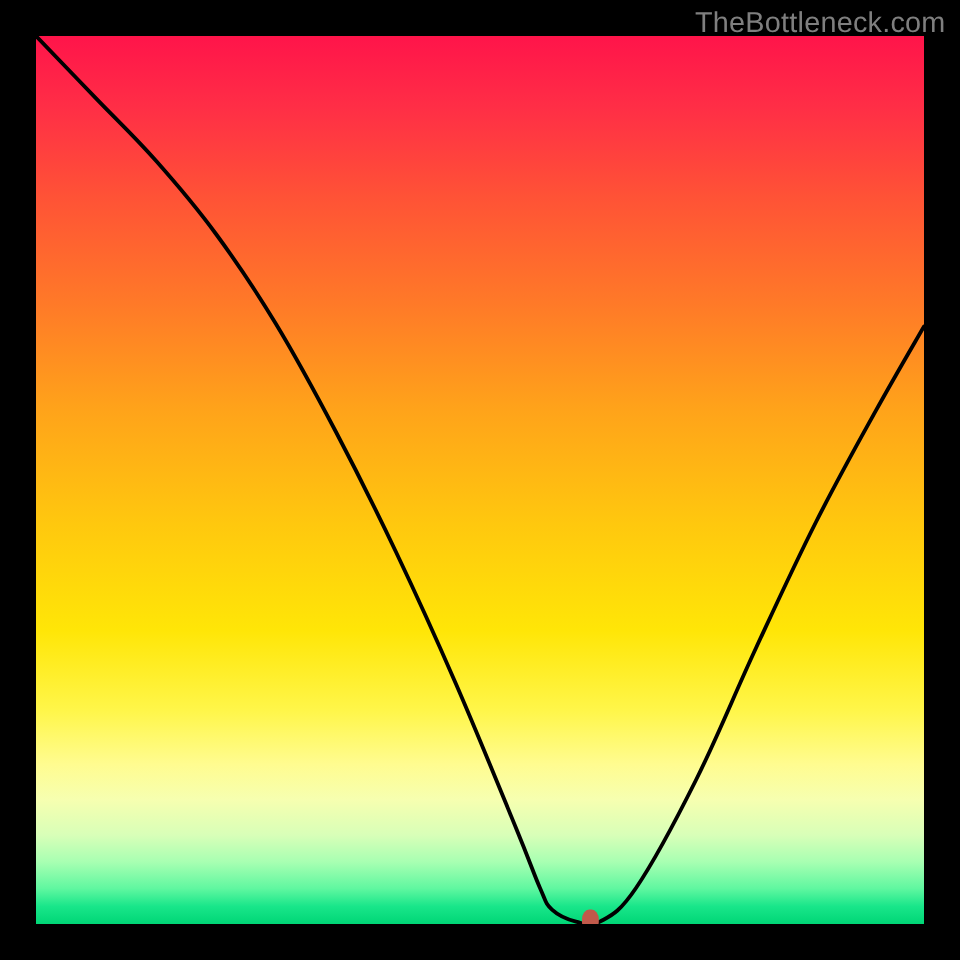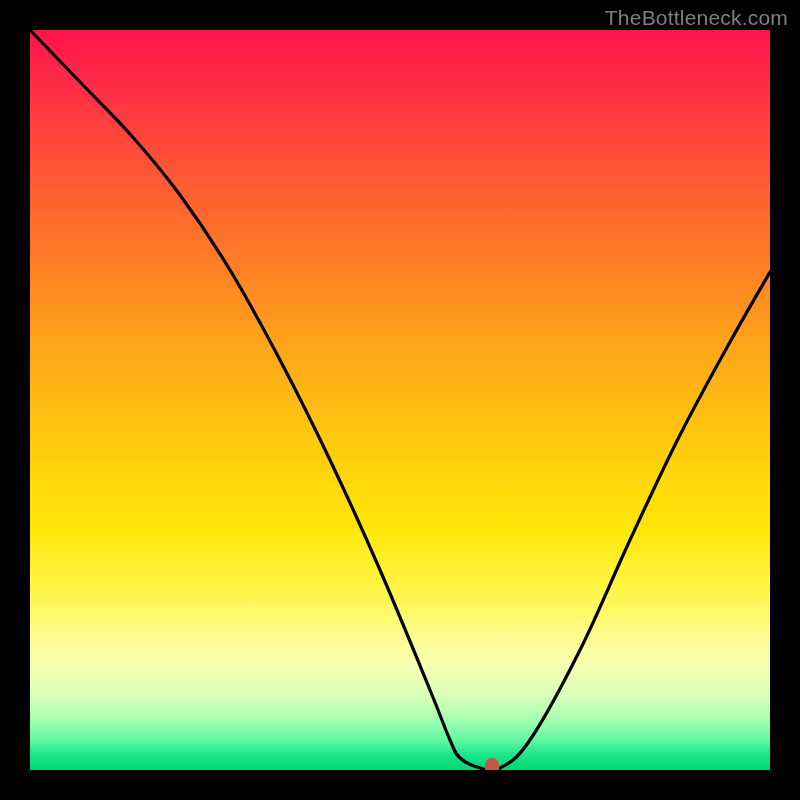--- a/index.html
+++ b/index.html
@@ -42,21 +42,21 @@
       #60f7a0 96%,
       #19e68a 98%,
       #00d676 100%
     );
   }
   .watermark {
     position: absolute;
     top: 6px;
     right: 12px;
     color: #7f7f7f;
-    font-size: 21px;
+    font-size: 24px;
     font-weight: 500;
     letter-spacing: 0.2px;
   }
   svg.curve {
     position: absolute;
     left: 0;
     top: 0;
     width: 740px;
     height: 740px;
   }

